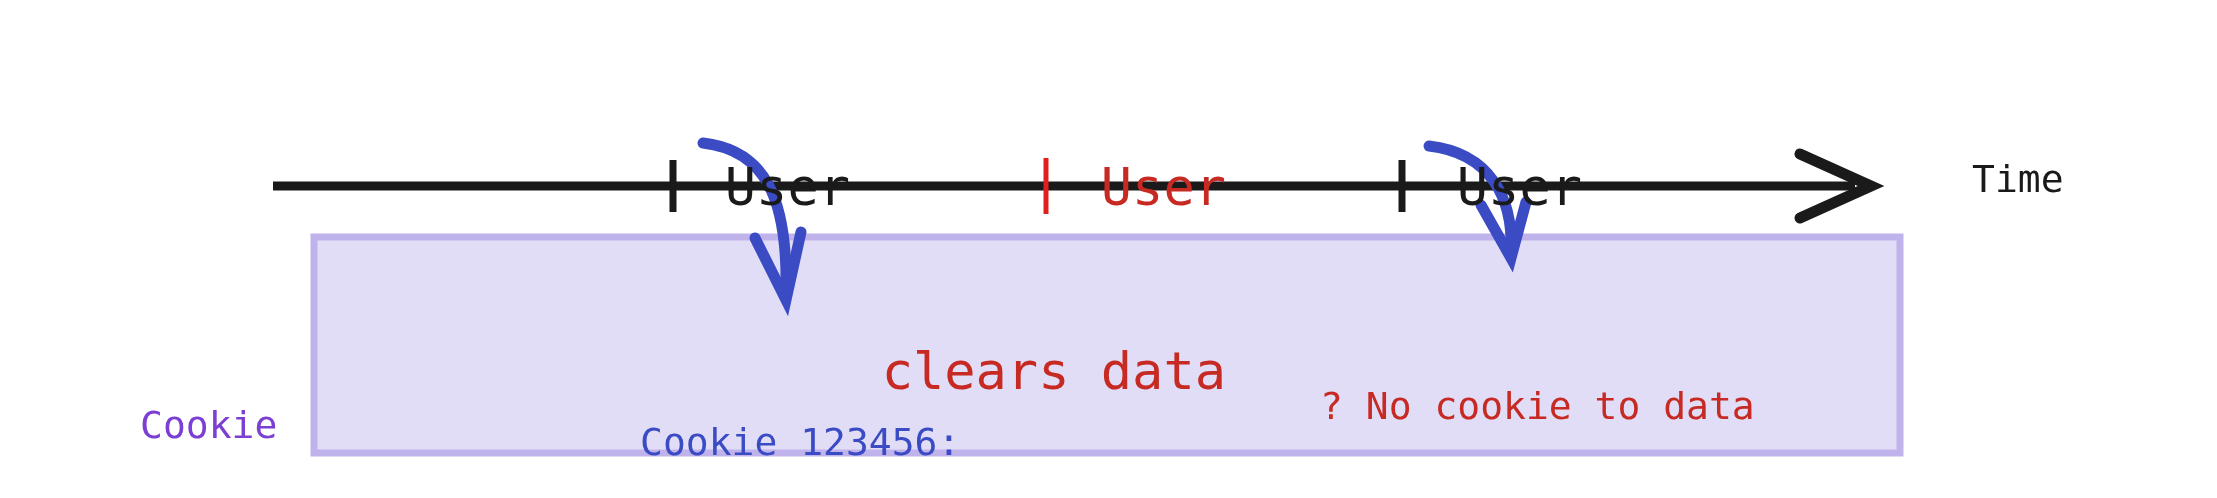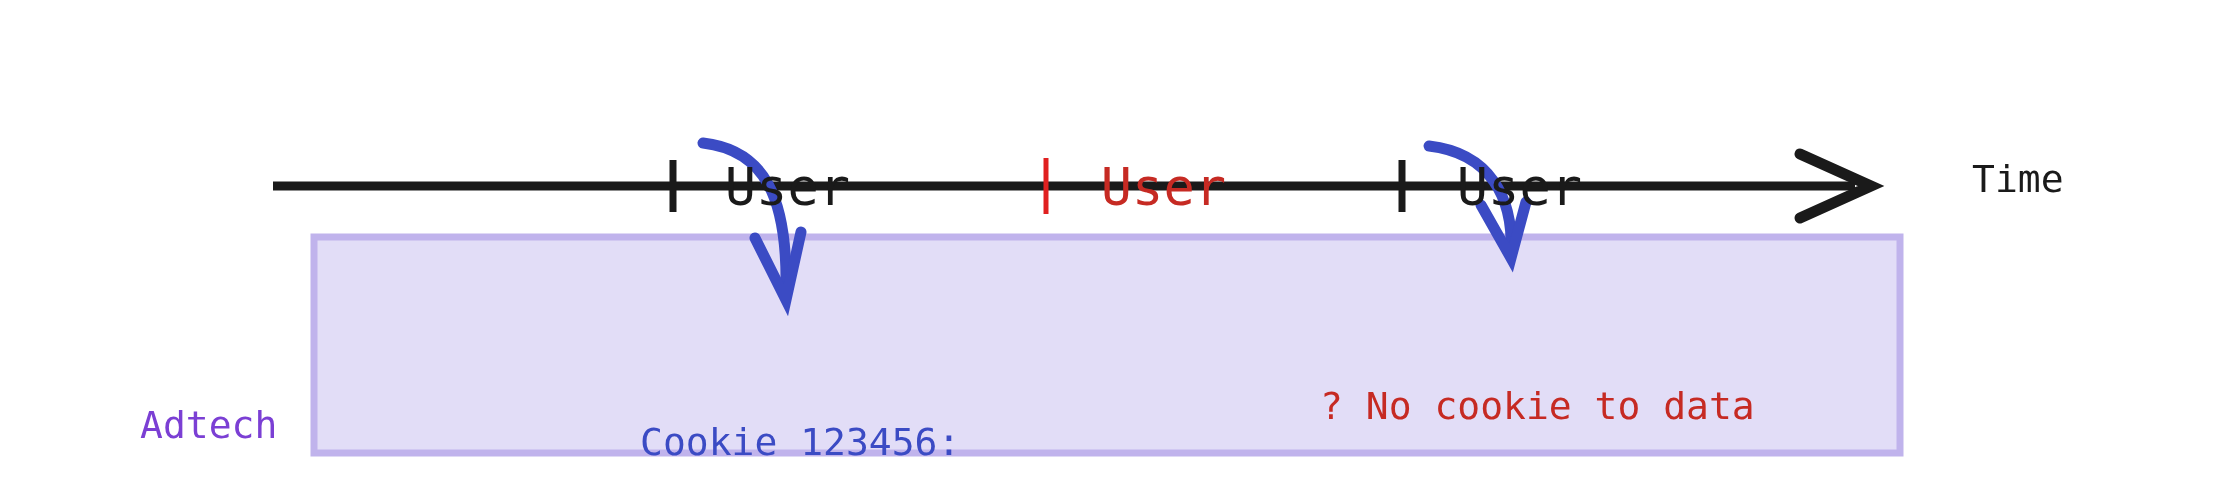--- a/index.html
+++ b/index.html
@@ -88,30 +88,31 @@
     <path d="M 1429,146 C 1490,153 1513,198 1511,250" fill="none" stroke="#3b4bc4" stroke-width="11" stroke-linecap="round"></path>
     <polyline points="1481,205 1511,258 1526,202" fill="none" stroke="#3b4bc4" stroke-width="11" stroke-linecap="round" stroke-linejoin="miter"></polyline>
   </svg>
 
   <div class="lbl event-label event-black" style="left:490px; top:34px; width:360px;">
     <div>User</div>
   </div>
 
   <div class="lbl event-label event-red" style="left:866px; top:34px; width:360px;">
     <div>User</div>
+    <div>clears data</div>
   </div>
 
   <div class="lbl event-label event-black" style="left:1222px; top:34px; width:360px;">
     <div>User</div>
   </div>
 
   <div class="lbl axis-caption" style="left:1966px; top:157px;margin-left:6px;">Time</div>
 
   <div class="lbl server-label" style="left:140px; top:297px; width:180px;">
-    <div>Adtech</div>
+    <div>Cookie</div>
     
   </div>
 
   <div class="lbl cookie-note" style="left:640px; top:314px;">
     <div>Cookie 123456:</div>
     
   </div>
 
   <div class="lbl nocookie-note" style="left:1320px; top:283px;">
     <div>? No cookie to data</div>

